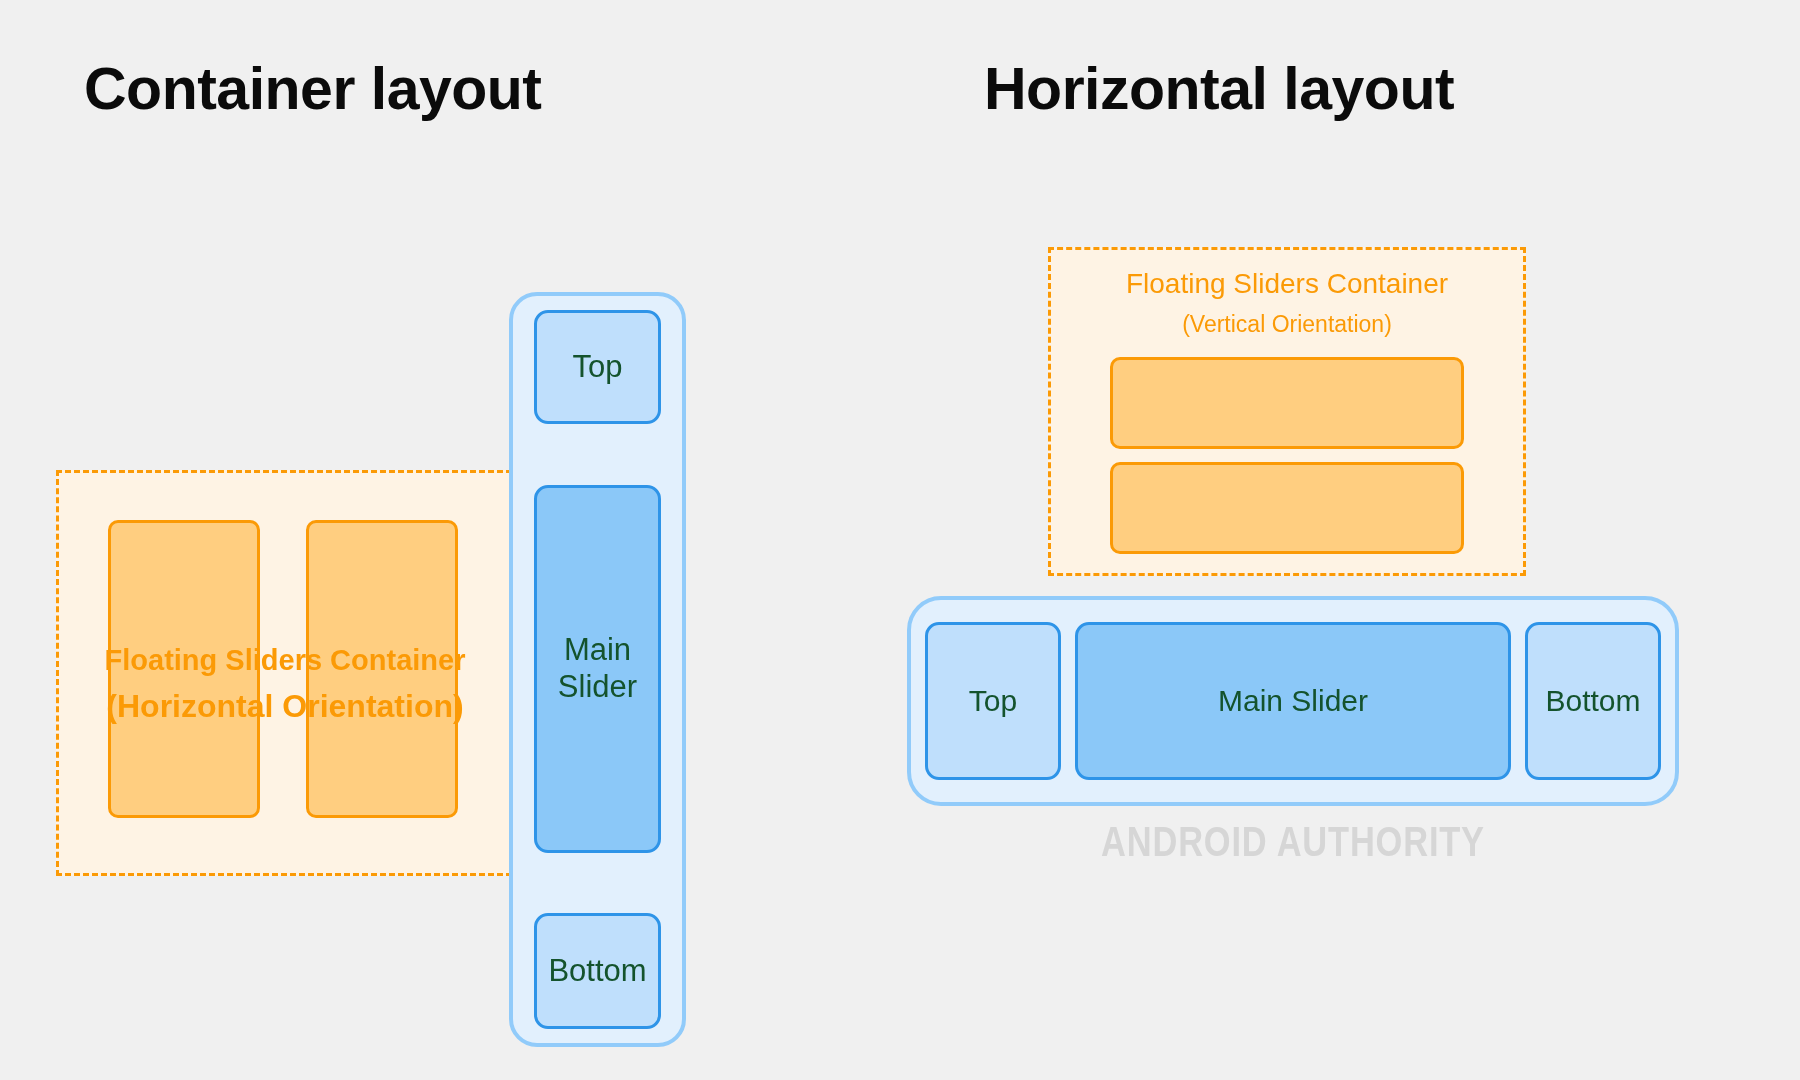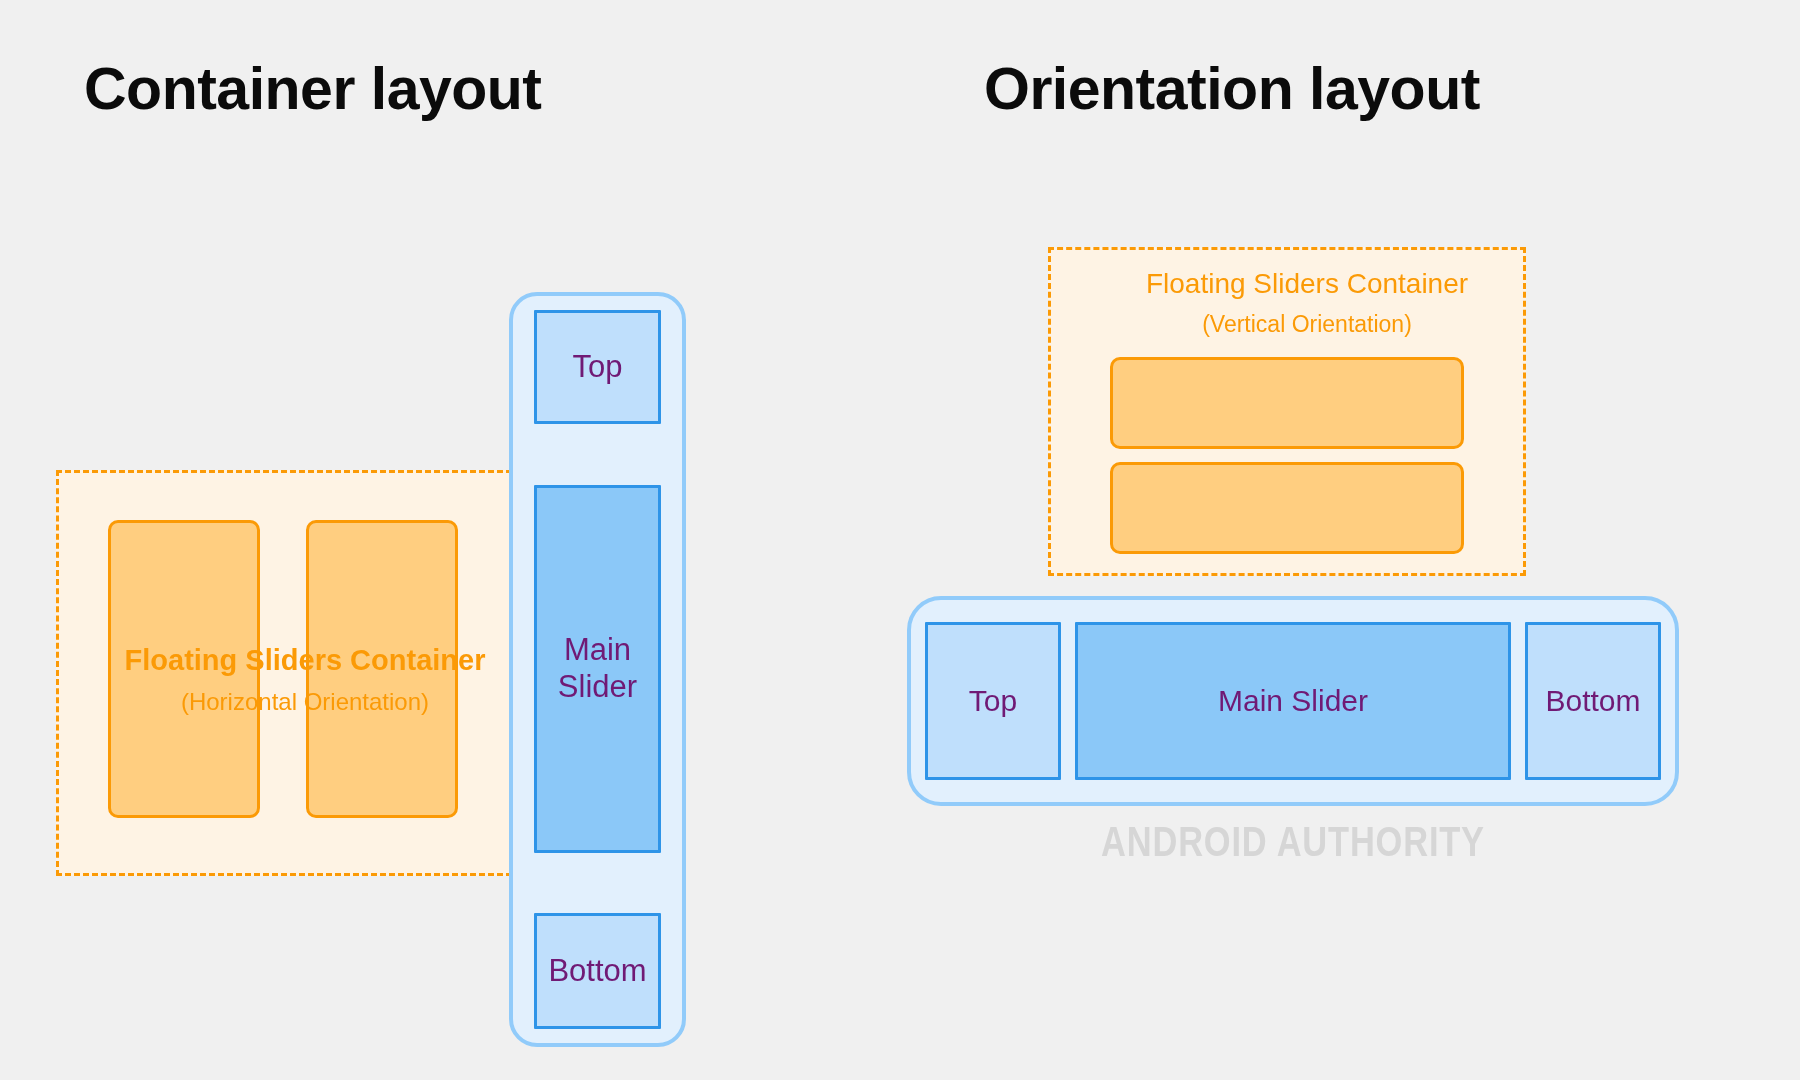--- a/index.html
+++ b/index.html
@@ -57,21 +57,20 @@
     z-index: 1;
   }
 
   
   .container-caption {
     position: absolute;
     text-align: center;
     color: #FB9A06;
     white-space: nowrap;
     font-family: "Liberation Sans", sans-serif;
-    padding-left: 20px;
   }
   .container-caption .caption-title {
     display: block;
     font-size: 28px;
   }
   .container-caption .caption-sub {
     display: block;
     font-size: 23px;
     margin-top: 11px;
   }
@@ -81,21 +80,22 @@
     left: 0px;
     top: 644px;
     width: 570px;
     z-index: 4;
   }
   #caption-vertical-mode .caption-title {
     font-weight: bold;
     font-size: 29px;
   }
   #caption-vertical-mode .caption-sub {
-    font-size: 24px;
+    font-size: 32px;
+    font-weight: bold;
   }
 
   #caption-horizontal-mode {
     left: 1048px;
     top: 268px;
     width: 478px;
     z-index: 4;
   }
 
   
@@ -145,23 +145,23 @@
     justify-content: space-between;
     padding: 0 14px;
   }
 
   .slider-seg {
     box-sizing: border-box;
     display: flex;
     align-items: center;
     justify-content: center;
     text-align: center;
-    color: #701a75;
+    color: #14532d;
     border: 3px solid #2E94E8;
-    border-radius: 1px;
+    border-radius: 14px;
     font-family: "Liberation Sans", sans-serif;
   }
   .seg-end  { background: #BFDFFC; }
   .seg-main { background: #8BC8F8; }
 
   
   #slider-shell-vertical .slider-seg {
     width: 127px;
     font-size: 31px;
     line-height: 1.18;
@@ -197,21 +197,21 @@
     z-index: 5;
   }
 </style>
 </head>
 <body>
 
 <div class="canvas">
 
   <div class="panel-title" id="title-vertical">Container layout</div>
 
-  <div class="panel-title" id="title-horizontal">Orientation layout</div>
+  <div class="panel-title" id="title-horizontal">Horizontal layout</div>
 
   <div class="dashed-container" id="dashed-vertical-mode"></div>
 
   <div class="orange-box" id="orange-v-1"></div>
   <div class="orange-box" id="orange-v-2"></div>
 
   <div class="container-caption" id="caption-vertical-mode">
     <span class="caption-title">Floating Sliders Container</span>
     <span class="caption-sub">(Horizontal Orientation)</span>
   </div>

